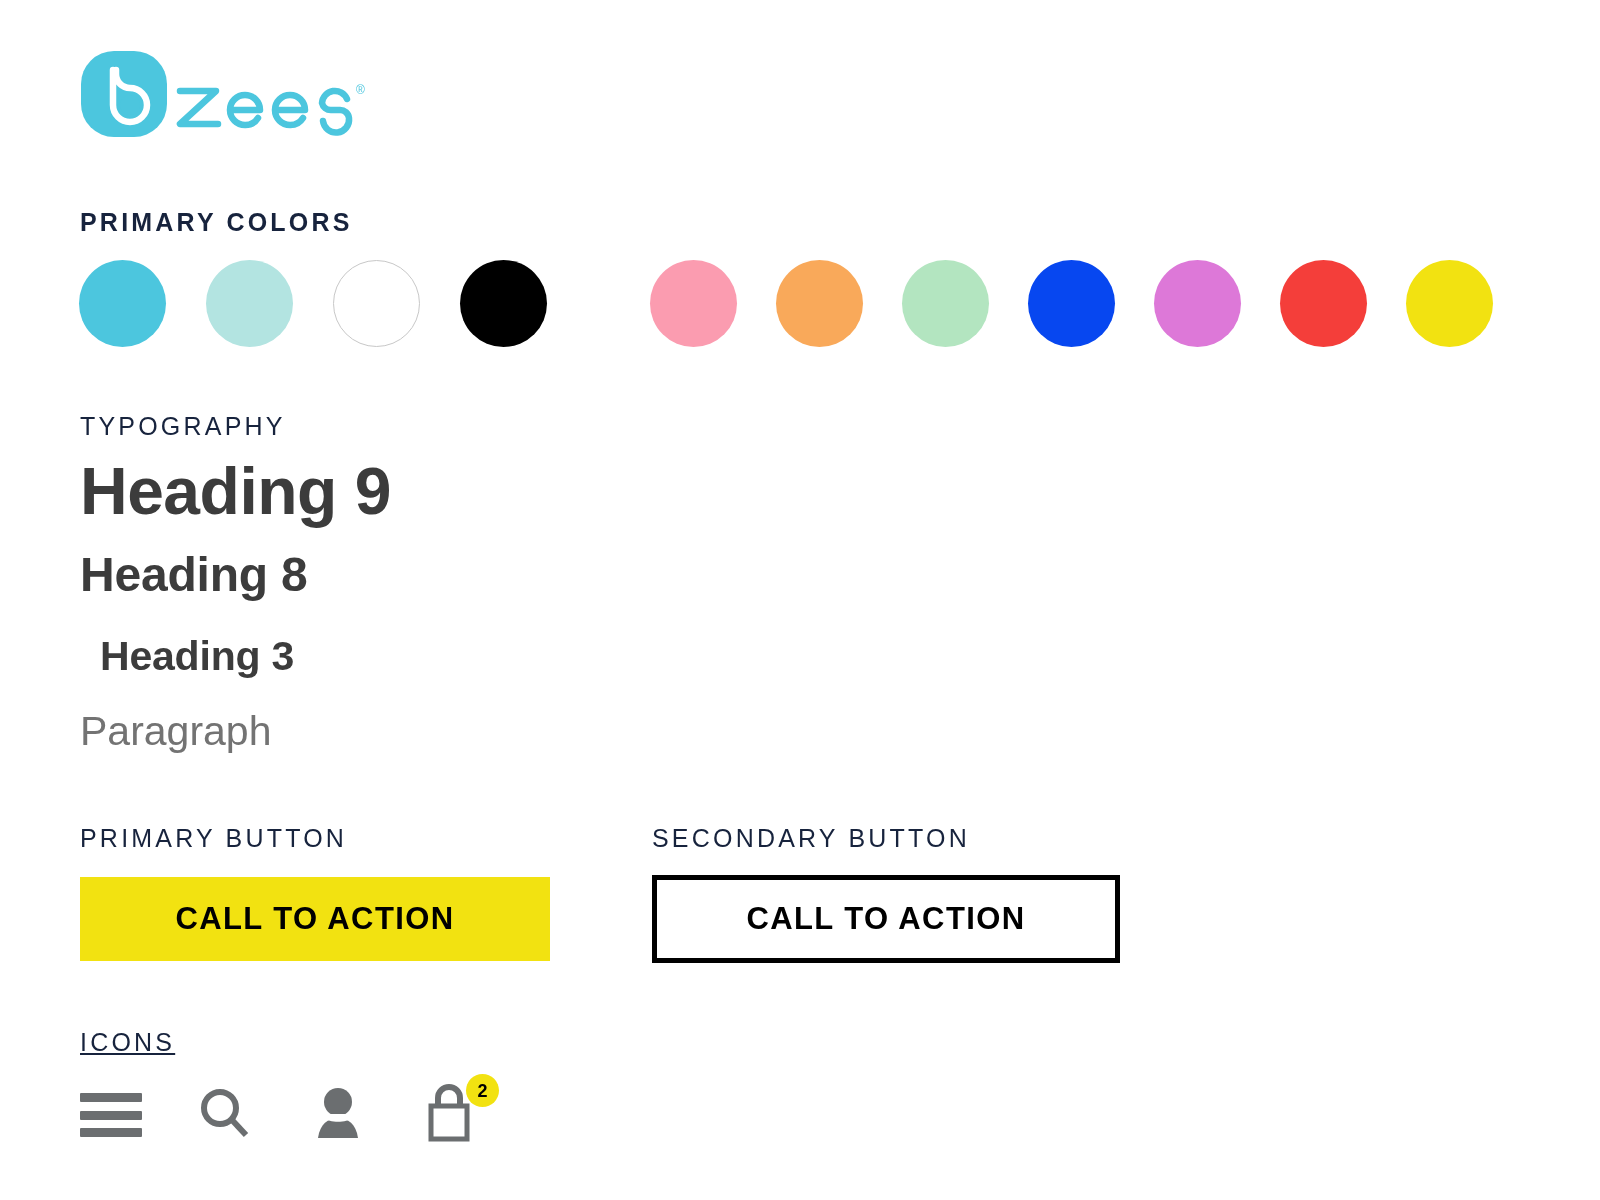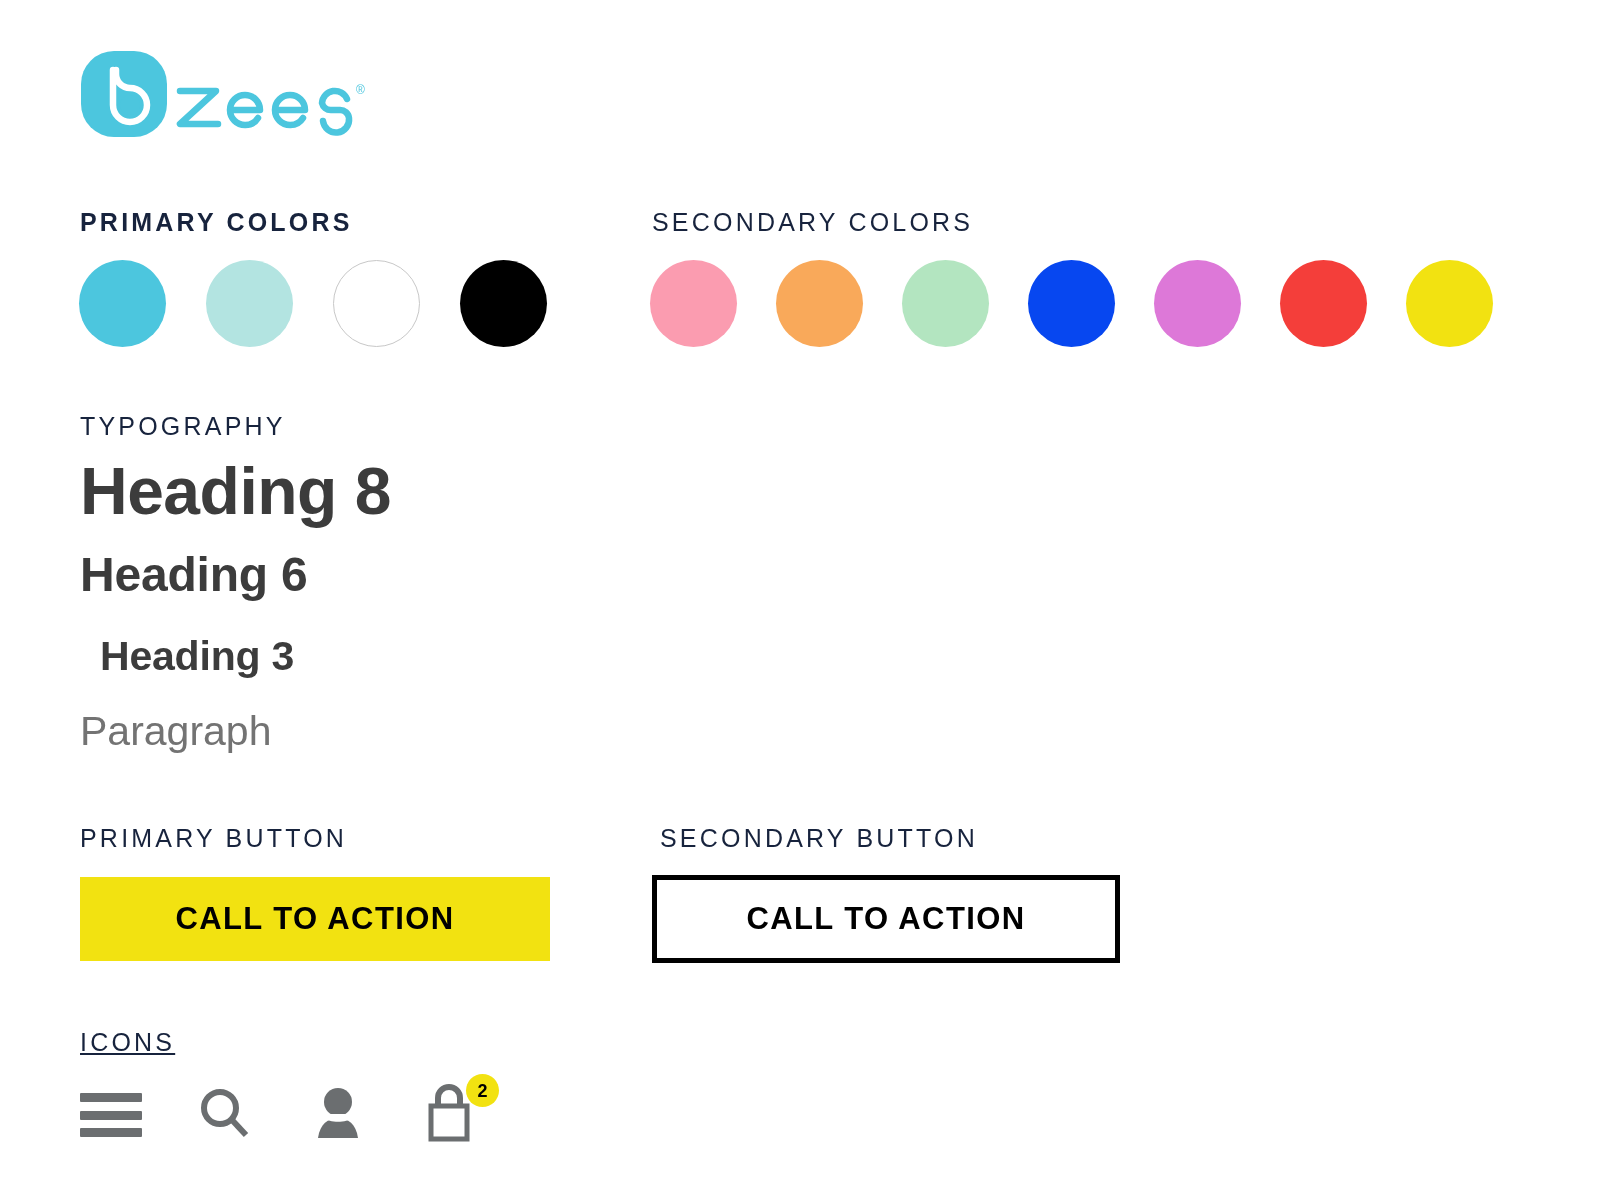--- a/index.html
+++ b/index.html
@@ -236,44 +236,43 @@
 
   <div class="section-label" style="left:80px; top:208px;font-weight:bold;">PRIMARY COLORS</div>
 
   <div class="swatch-row" id="primary-swatches" style="left:79px; top:260px;">
       <div class="swatch" style="background: rgb(76, 198, 222);"></div>
       <div class="swatch" style="background: rgb(179, 228, 225);"></div>
       <div class="swatch outlined" style="background: rgb(255, 255, 255);"></div>
       <div class="swatch" style="background: rgb(0, 0, 0);"></div>
     </div>
 
-  <div class="section-label" style="left:652px; top:208px;">SECONDARY COLORS</div>
 
   <div class="swatch-row" id="secondary-swatches" style="left:650px; top:260px;">
       <div class="swatch" style="background: rgb(251, 156, 176);"></div>
       <div class="swatch" style="background: rgb(249, 169, 90);"></div>
       <div class="swatch" style="background: rgb(179, 229, 192);"></div>
       <div class="swatch" style="background: rgb(7, 71, 240);"></div>
       <div class="swatch" style="background: rgb(221, 120, 216);"></div>
       <div class="swatch" style="background: rgb(244, 62, 58);"></div>
       <div class="swatch" style="background: rgb(242, 226, 17);"></div>
     </div>
 
   <div class="section-label" style="left:80px; top:412px;">TYPOGRAPHY</div>
 
-  <div class="type-h1">Heading 8</div>
-  <div class="type-h2">Heading 6</div>
+  <div class="type-h1">Heading 9</div>
+  <div class="type-h2">Heading 8</div>
   <div class="type-h3">Heading 3</div>
   <div class="type-p">Paragraph</div>
 
   <div class="section-label" style="left:80px; top:824px;">PRIMARY BUTTON</div>
 
   <div class="cta" id="primary-cta">CALL TO ACTION</div>
 
-  <div class="section-label" style="left:652px; top:824px;margin-left:8px;">SECONDARY BUTTON</div>
+  <div class="section-label" style="left:652px; top:824px;">SECONDARY BUTTON</div>
 
   <div class="cta" id="secondary-cta">CALL TO ACTION</div>
 
   <div class="section-label" style="left:80px; top:1028px;text-decoration:underline;">ICONS</div>
 
   <div class="icon-row">
 
     <div class="icon-slot">
       <div class="hamburger">
         <span></span>

